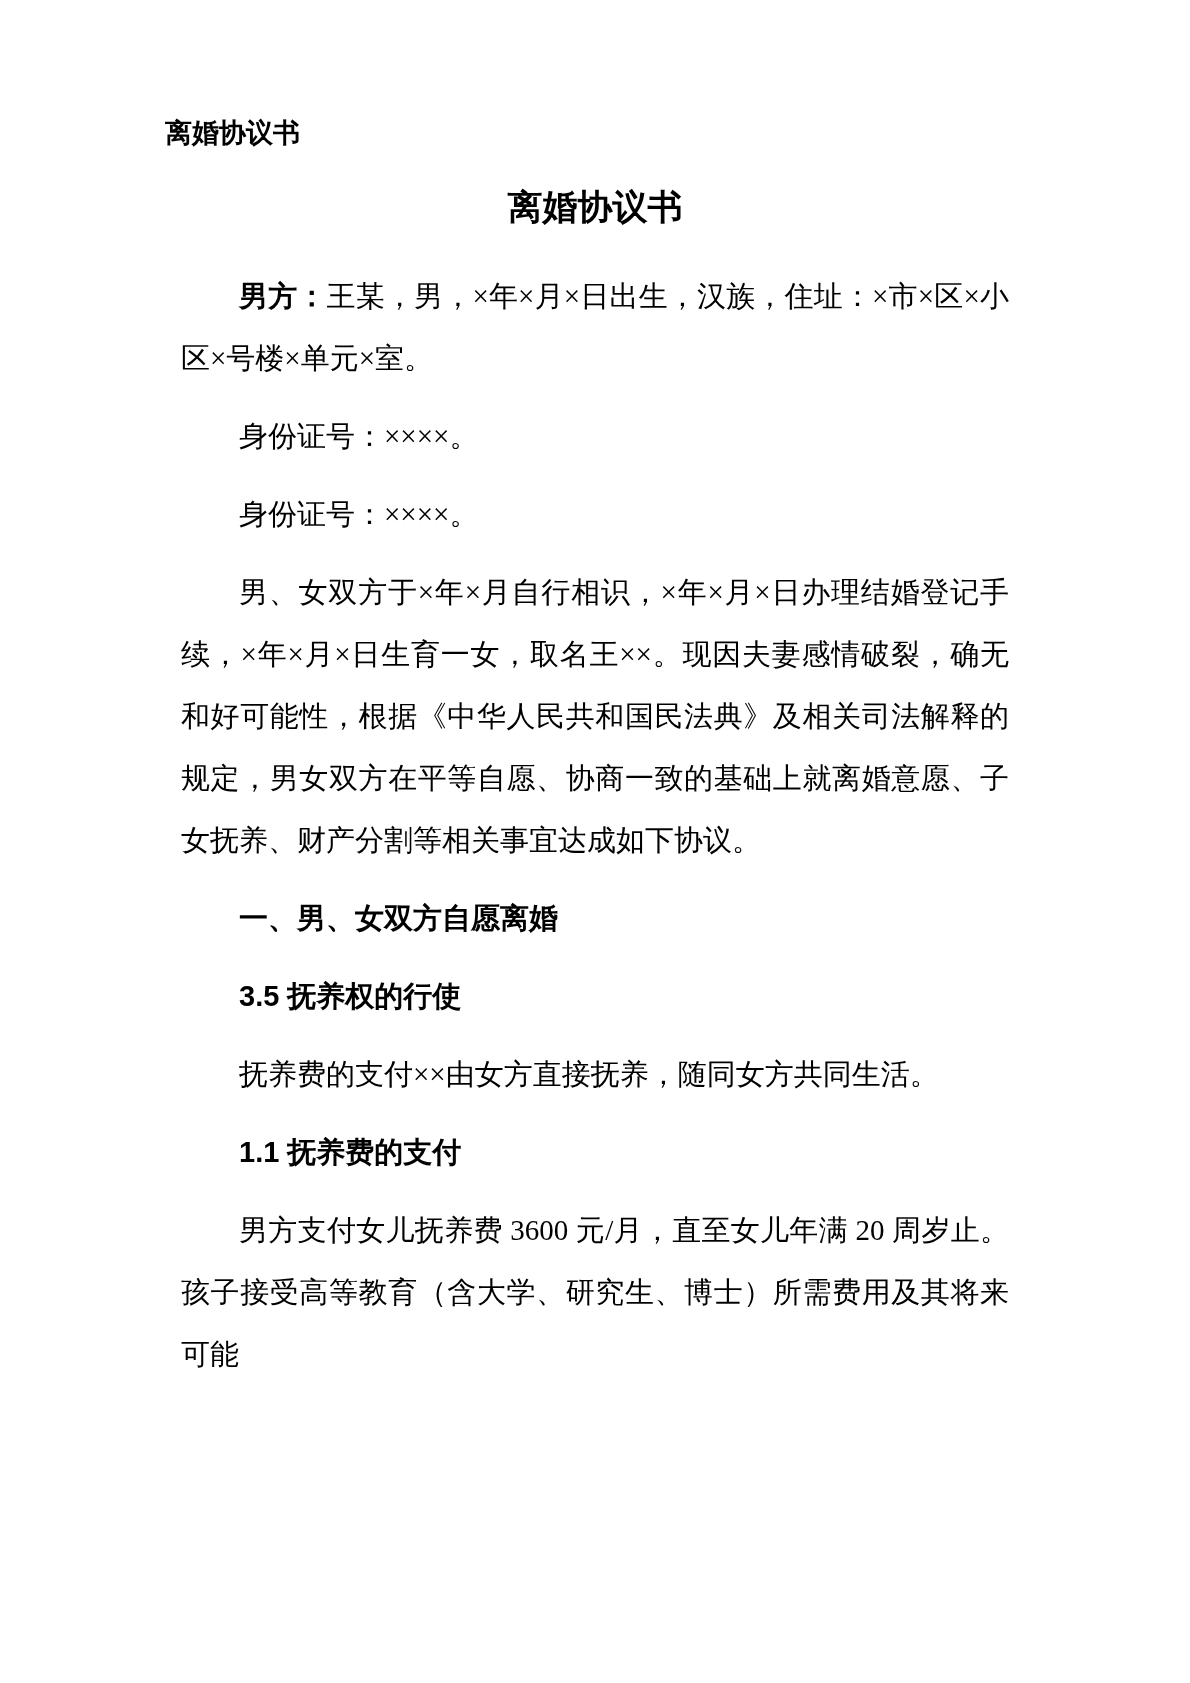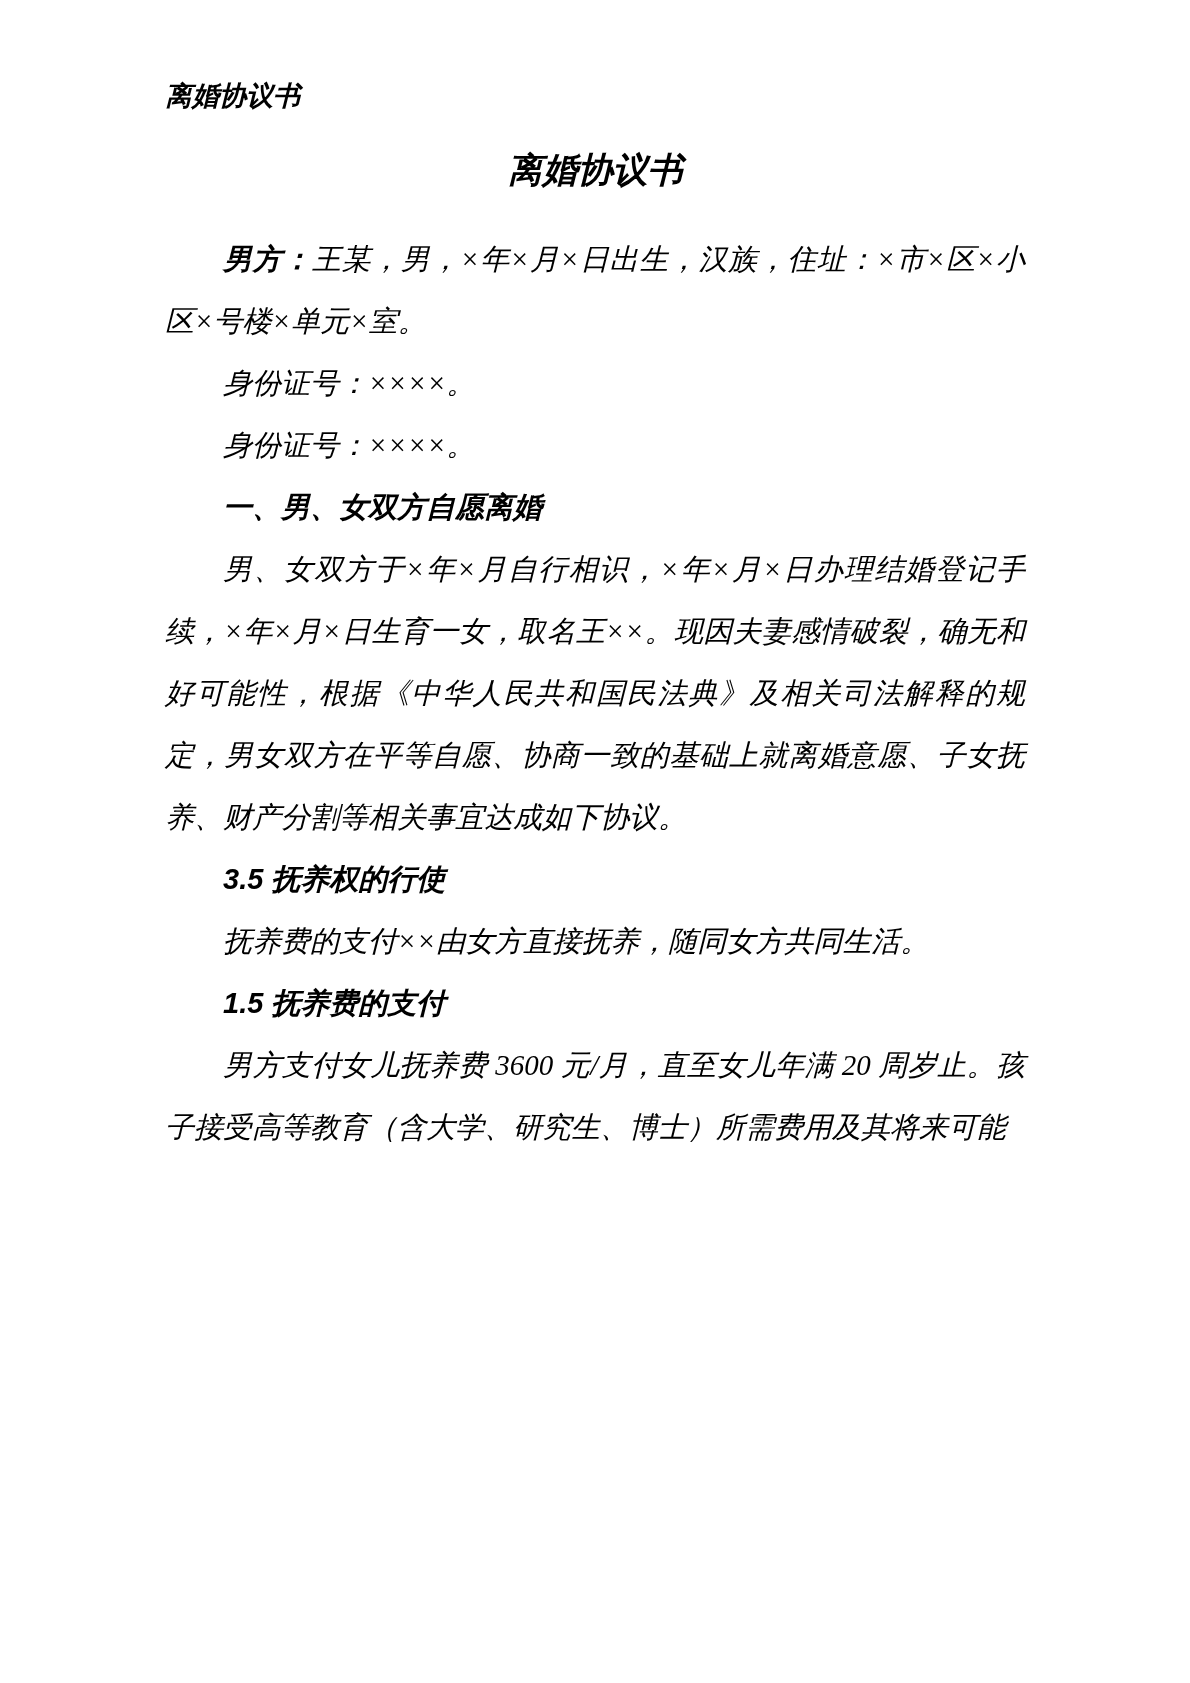--- a/index.html
+++ b/index.html
@@ -10,44 +10,43 @@
   body {
     width: 1190px;
     height: 1683px;
     position: relative;
     overflow: hidden;
   }
   .page {
     box-sizing: border-box;
     width: 1190px;
     height: 1683px;
-    padding: 82px 165px 0 165px;
+    padding: 119px 165px 0 165px;
     background: #ffffff;
     color: #000000;
     font-family: "Liberation Serif", "DejaVu Serif", serif;
     font-size: 29px;
-    font-style: italic;
   }
   .doc-header {
     font-family: "Liberation Sans", "DejaVu Sans", sans-serif;
     font-weight: bold;
     font-size: 27px;
     line-height: 28px;
     text-align: left;
   }
   .doc-title {
     font-family: "Liberation Serif", "DejaVu Serif", serif;
     font-weight: bold;
     font-size: 35px;
     line-height: 42px;
     text-align: center;
     margin: 40px 0 36px 0;
   }
   .para {
-    margin: 0;
+    margin: 16px;
     line-height: 62px;
     text-align: justify;
     word-break: break-all;
   }
   .indent {
     text-indent: 58px;
   }
   .heading {
     font-family: "Liberation Sans", "DejaVu Sans", sans-serif;
     font-weight: bold;
@@ -65,26 +64,26 @@
 
   <h1 class="doc-title">离婚协议书</h1>
 
   <p class="para indent"><strong class="lead">男方：</strong><span>王某，男，×年×月×日出生，汉族，住址：×市×区×小区×号楼×单元×室。</span></p>
 
   <p class="para indent">身份证号：××××。</p>
 
 
   <p class="para indent">身份证号：××××。</p>
 
+  <p class="para indent">男、女双方于×年×月自行相识，×年×月×日办理结婚登记手续，×年×月×日生育一女，取名王××。现因夫妻感情破裂，确无和好可能性，根据《中华人民共和国民法典》及相关司法解释的规定，男女双方在平等自愿、协商一致的基础上就离婚意愿、子女抚养、财产分割等相关事宜达成如下协议。</p>
+
   <p class="para indent heading">一、男、女双方自愿离婚</p>
-
-  <p class="para indent">男、女双方于×年×月自行相识，×年×月×日办理结婚登记手续，×年×月×日生育一女，取名王××。现因夫妻感情破裂，确无和好可能性，根据《中华人民共和国民法典》及相关司法解释的规定，男女双方在平等自愿、协商一致的基础上就离婚意愿、子女抚养、财产分割等相关事宜达成如下协议。</p>
 
 
   <p class="para indent heading">3.5 抚养权的行使</p>
 
   <p class="para indent">抚养费的支付××由女方直接抚养，随同女方共同生活。</p>
 
-  <p class="para indent heading">1.5 抚养费的支付</p>
+  <p class="para indent heading">1.1 抚养费的支付</p>
 
   <p class="para indent">男方支付女儿抚养费 3600 元/月，直至女儿年满 20 周岁止。孩子接受高等教育（含大学、研究生、博士）所需费用及其将来可能</p>
 
 </div>
 
 </body></html>

